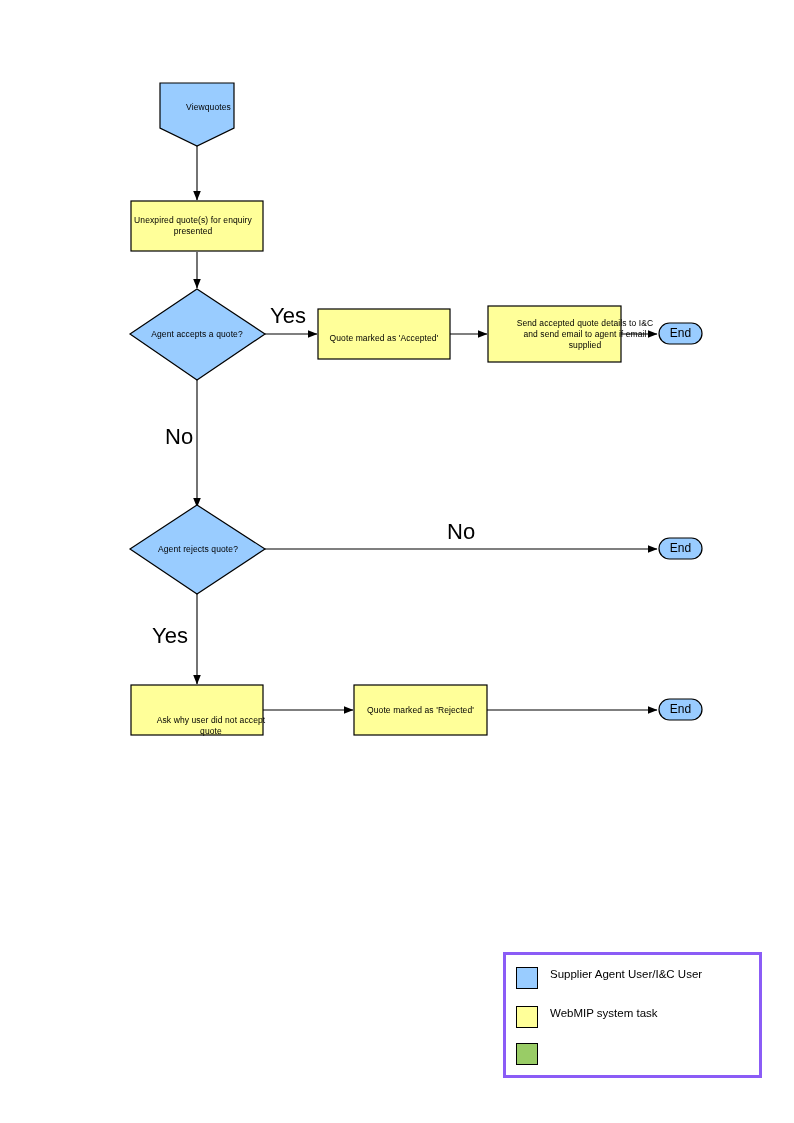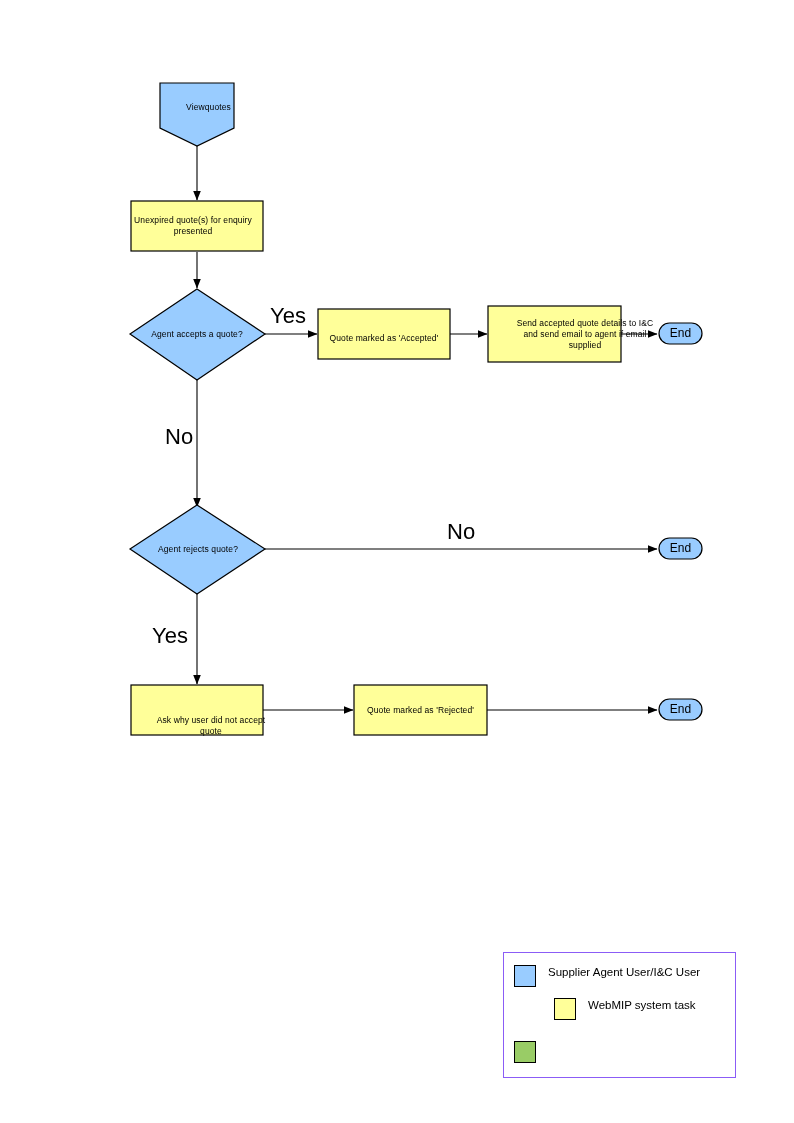--- a/index.html
+++ b/index.html
@@ -41,23 +41,23 @@
     line-height: 22px;
     white-space: nowrap;
   }
   .end-text {
     font-size: 12px;
   }
   .legend-box {
     position: absolute;
     left: 503px;
     top: 952px;
-    width: 233px;
+    width: 259px;
     height: 126px;
-    border: 1px solid #8b5cf6;
+    border: 3px solid #8b5cf6;
     background: #ffffff;
     box-sizing: border-box;
   }
   .legend-row {
     position: absolute;
     display: flex;
     align-items: flex-start;
     left: 10px;
   }
   .legend-swatch {
@@ -150,20 +150,20 @@
 
 <div class="edge-label" style="left:447px; top:521px;">No</div>
 
 <div class="edge-label" style="left:152px; top:625px;">Yes</div>
 
 <div class="legend-box">
   <div class="legend-row" style="top:12px;">
     <span class="legend-swatch" style="background:#99CCFF;"></span>
     <span class="legend-label">Supplier Agent User/I&amp;C User</span>
   </div>
-  <div class="legend-row" style="top:45px;margin-left:40px;">
+  <div class="legend-row" style="top:51px;">
     <span class="legend-swatch" style="background:#FFFF99;"></span>
     <span class="legend-label">WebMIP system task</span>
   </div>
   <div class="legend-row" style="top:88px;">
     <span class="legend-swatch" style="background:#99CC66;"></span>
   </div>
 </div>
 
 </body></html>

